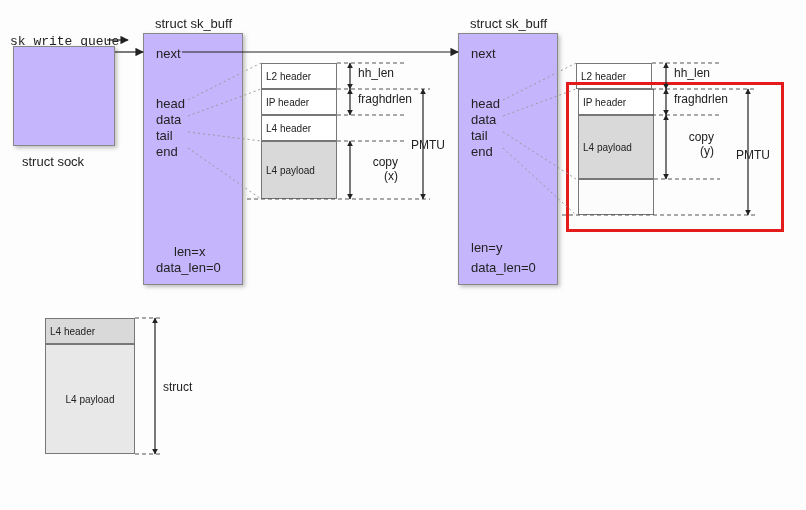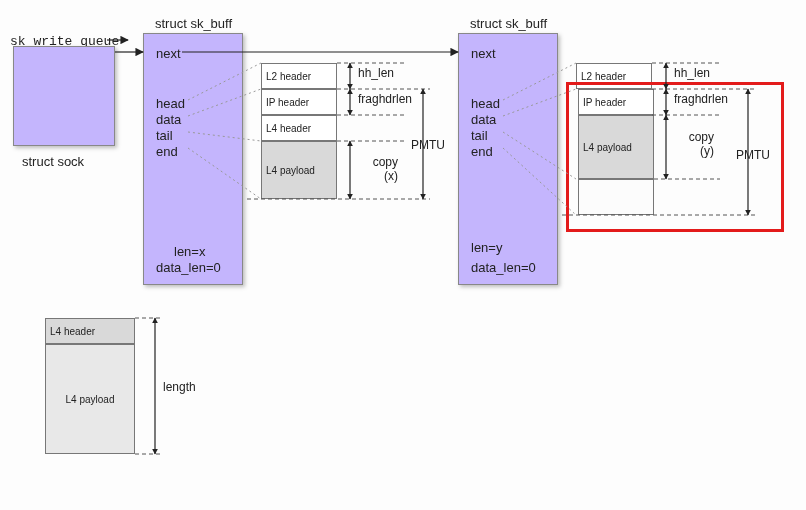--- a/index.html
+++ b/index.html
@@ -102,21 +102,21 @@
 <div class="label small" style="left:674px; top:66px;">hh_len</div>
 <div class="label small" style="left:674px; top:92px;">fraghdrlen</div>
 <div class="label small center" style="left:674px; top:130px; width:40px; white-space:pre;">copy
 (y)</div>
 <div class="label small" style="left:736px; top:148px;">PMTU</div>
 
 <div class="redbox" style="left:566px; top:82px; width:218px; height:150px;"></div>
 
 <div class="hdr bottom-l4header" style="left:45px; top:318px; width:90px; height:26px;">L4 header</div>
 <div class="hdr bottom-l4payload center" style="left:45px; top:344px; width:90px; height:110px; justify-content:center; padding:0;">L4 payload</div>
-<div class="label small" style="left:163px; top:380px;">length</div>
+<div class="label small" style="left:163px; top:380px;">struct</div>
 
 <svg class="overlay">
   <defs>
     <marker id="ah" viewBox="0 0 10 10" refX="9" refY="5" markerWidth="7" markerHeight="7" orient="auto-start-reverse">
       <path d="M 0 0 L 10 5 L 0 10 z" fill="#222"></path>
     </marker>
     <marker id="ahsm" viewBox="0 0 10 10" refX="9" refY="5" markerWidth="5" markerHeight="5" orient="auto-start-reverse">
       <path d="M 0 0 L 10 5 L 0 10 z" fill="#222"></path>
     </marker>
   </defs>

